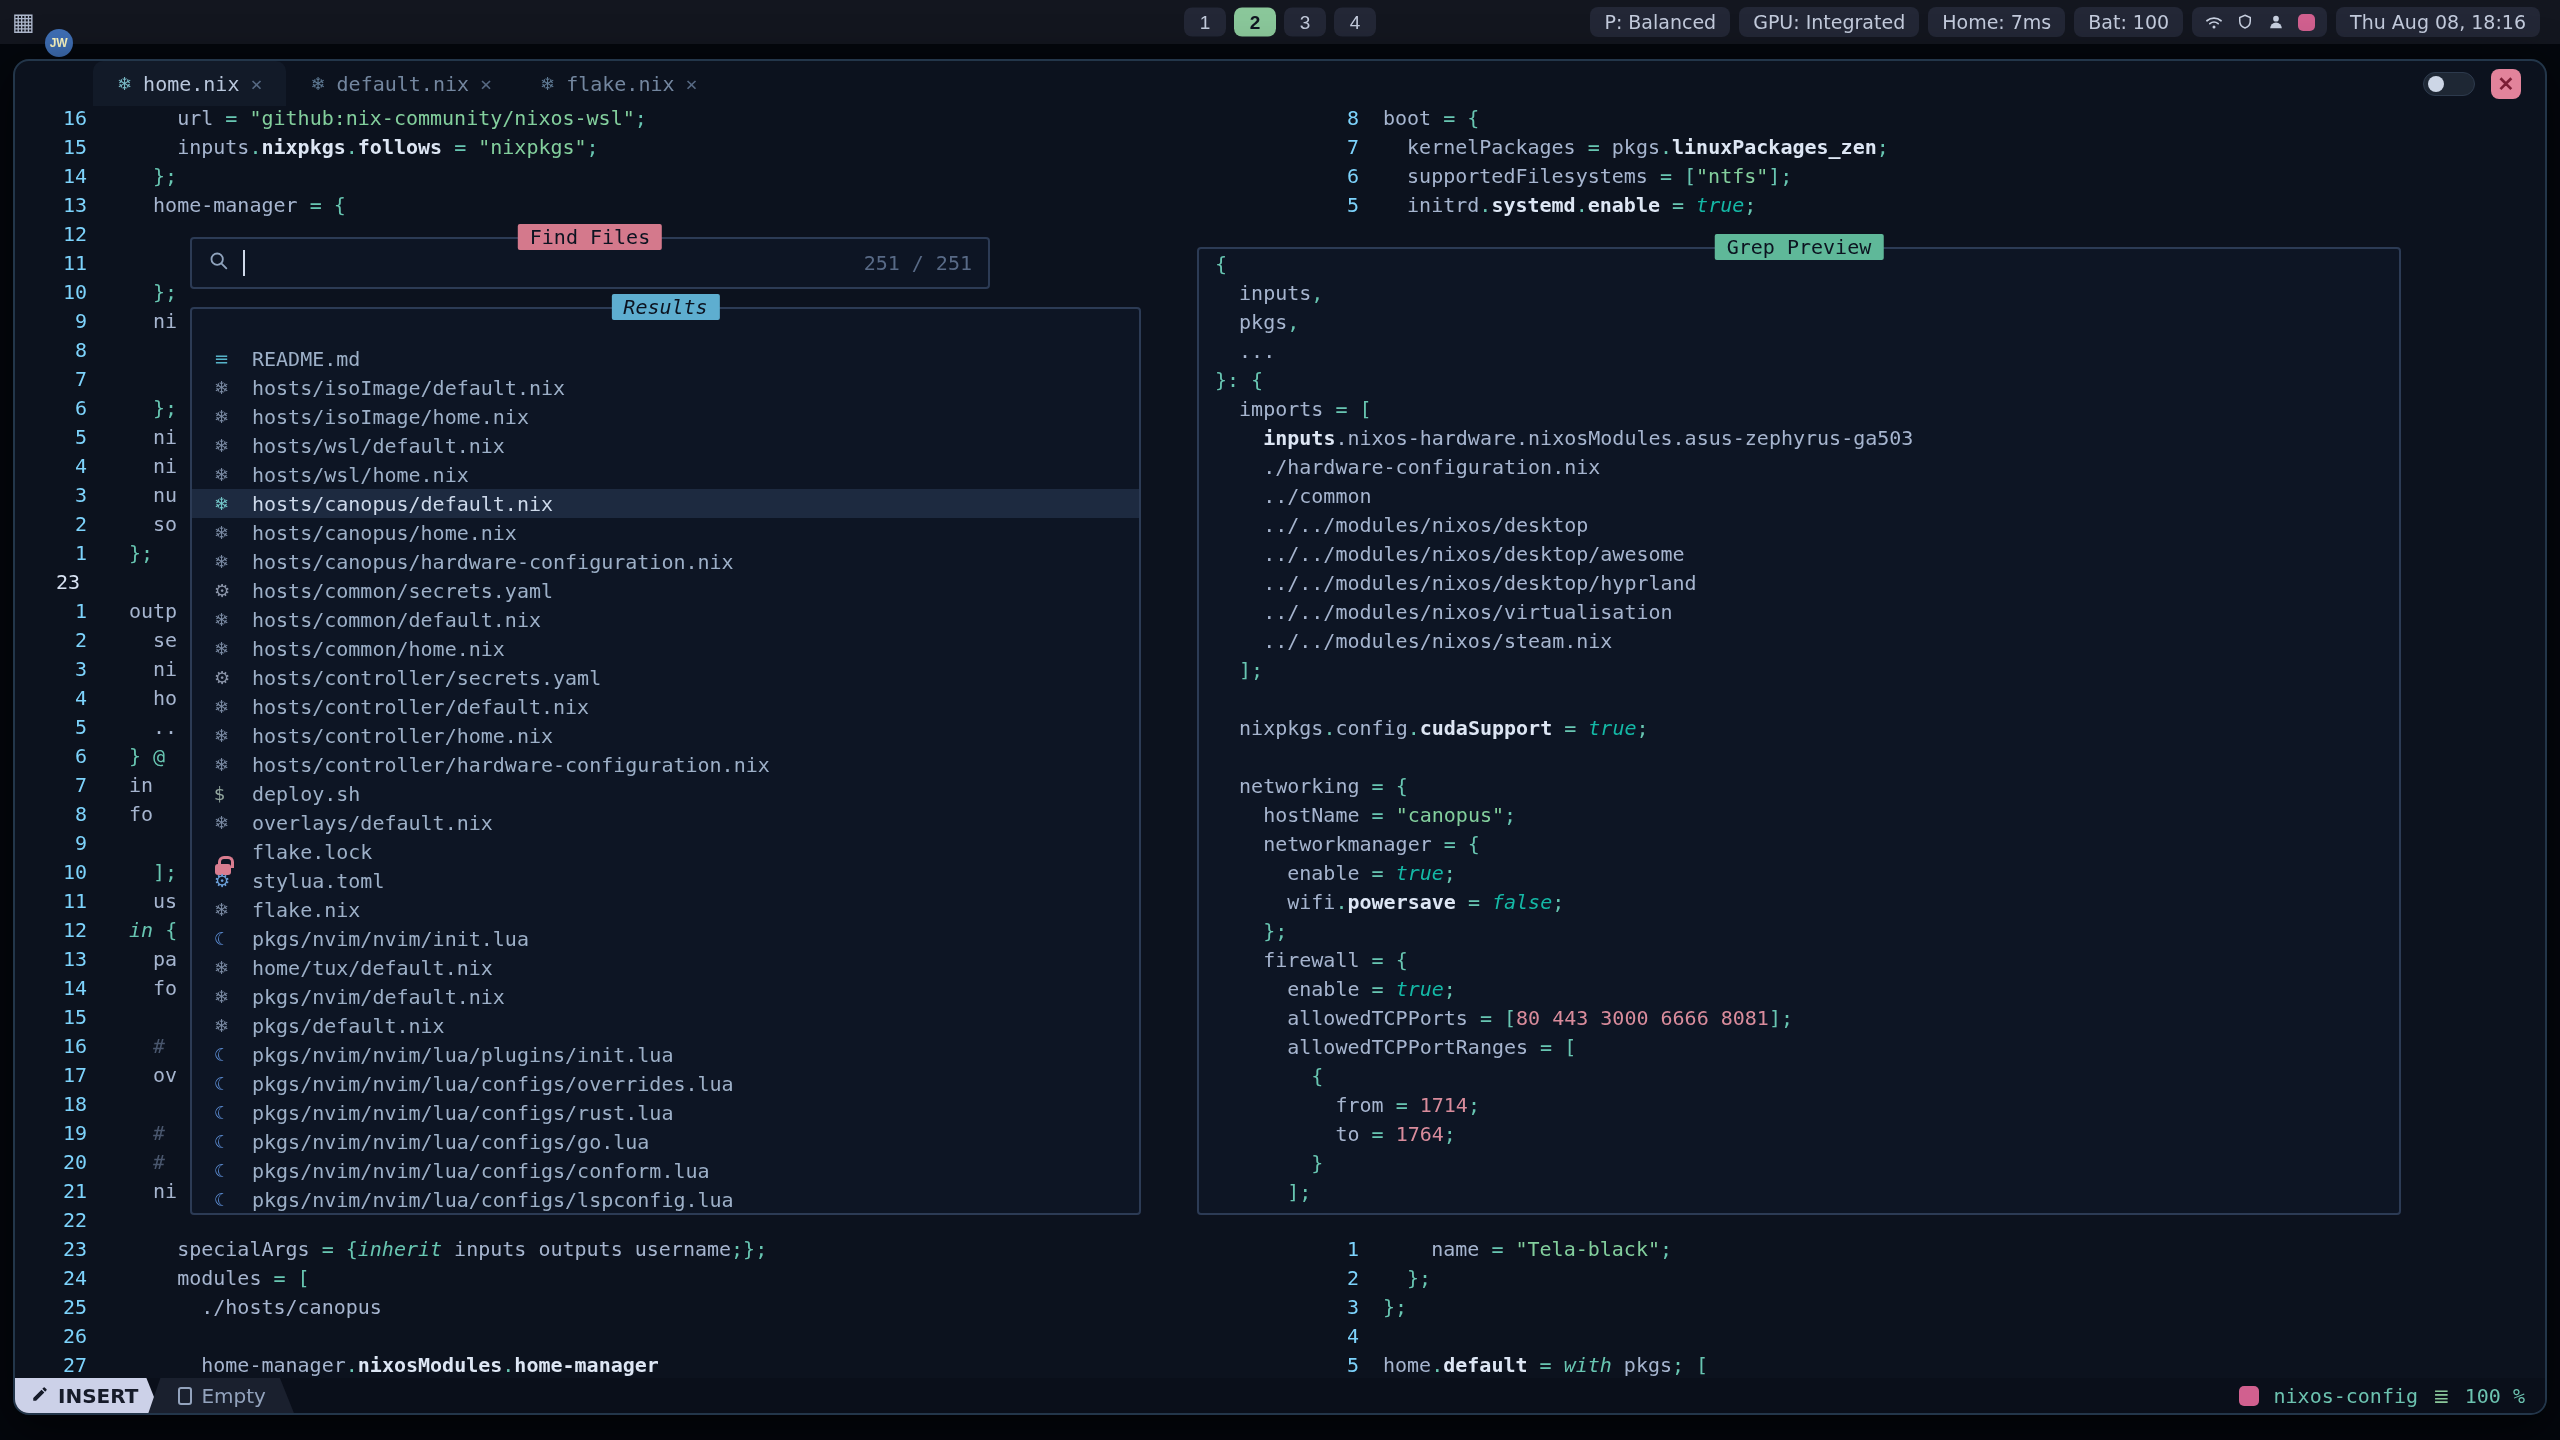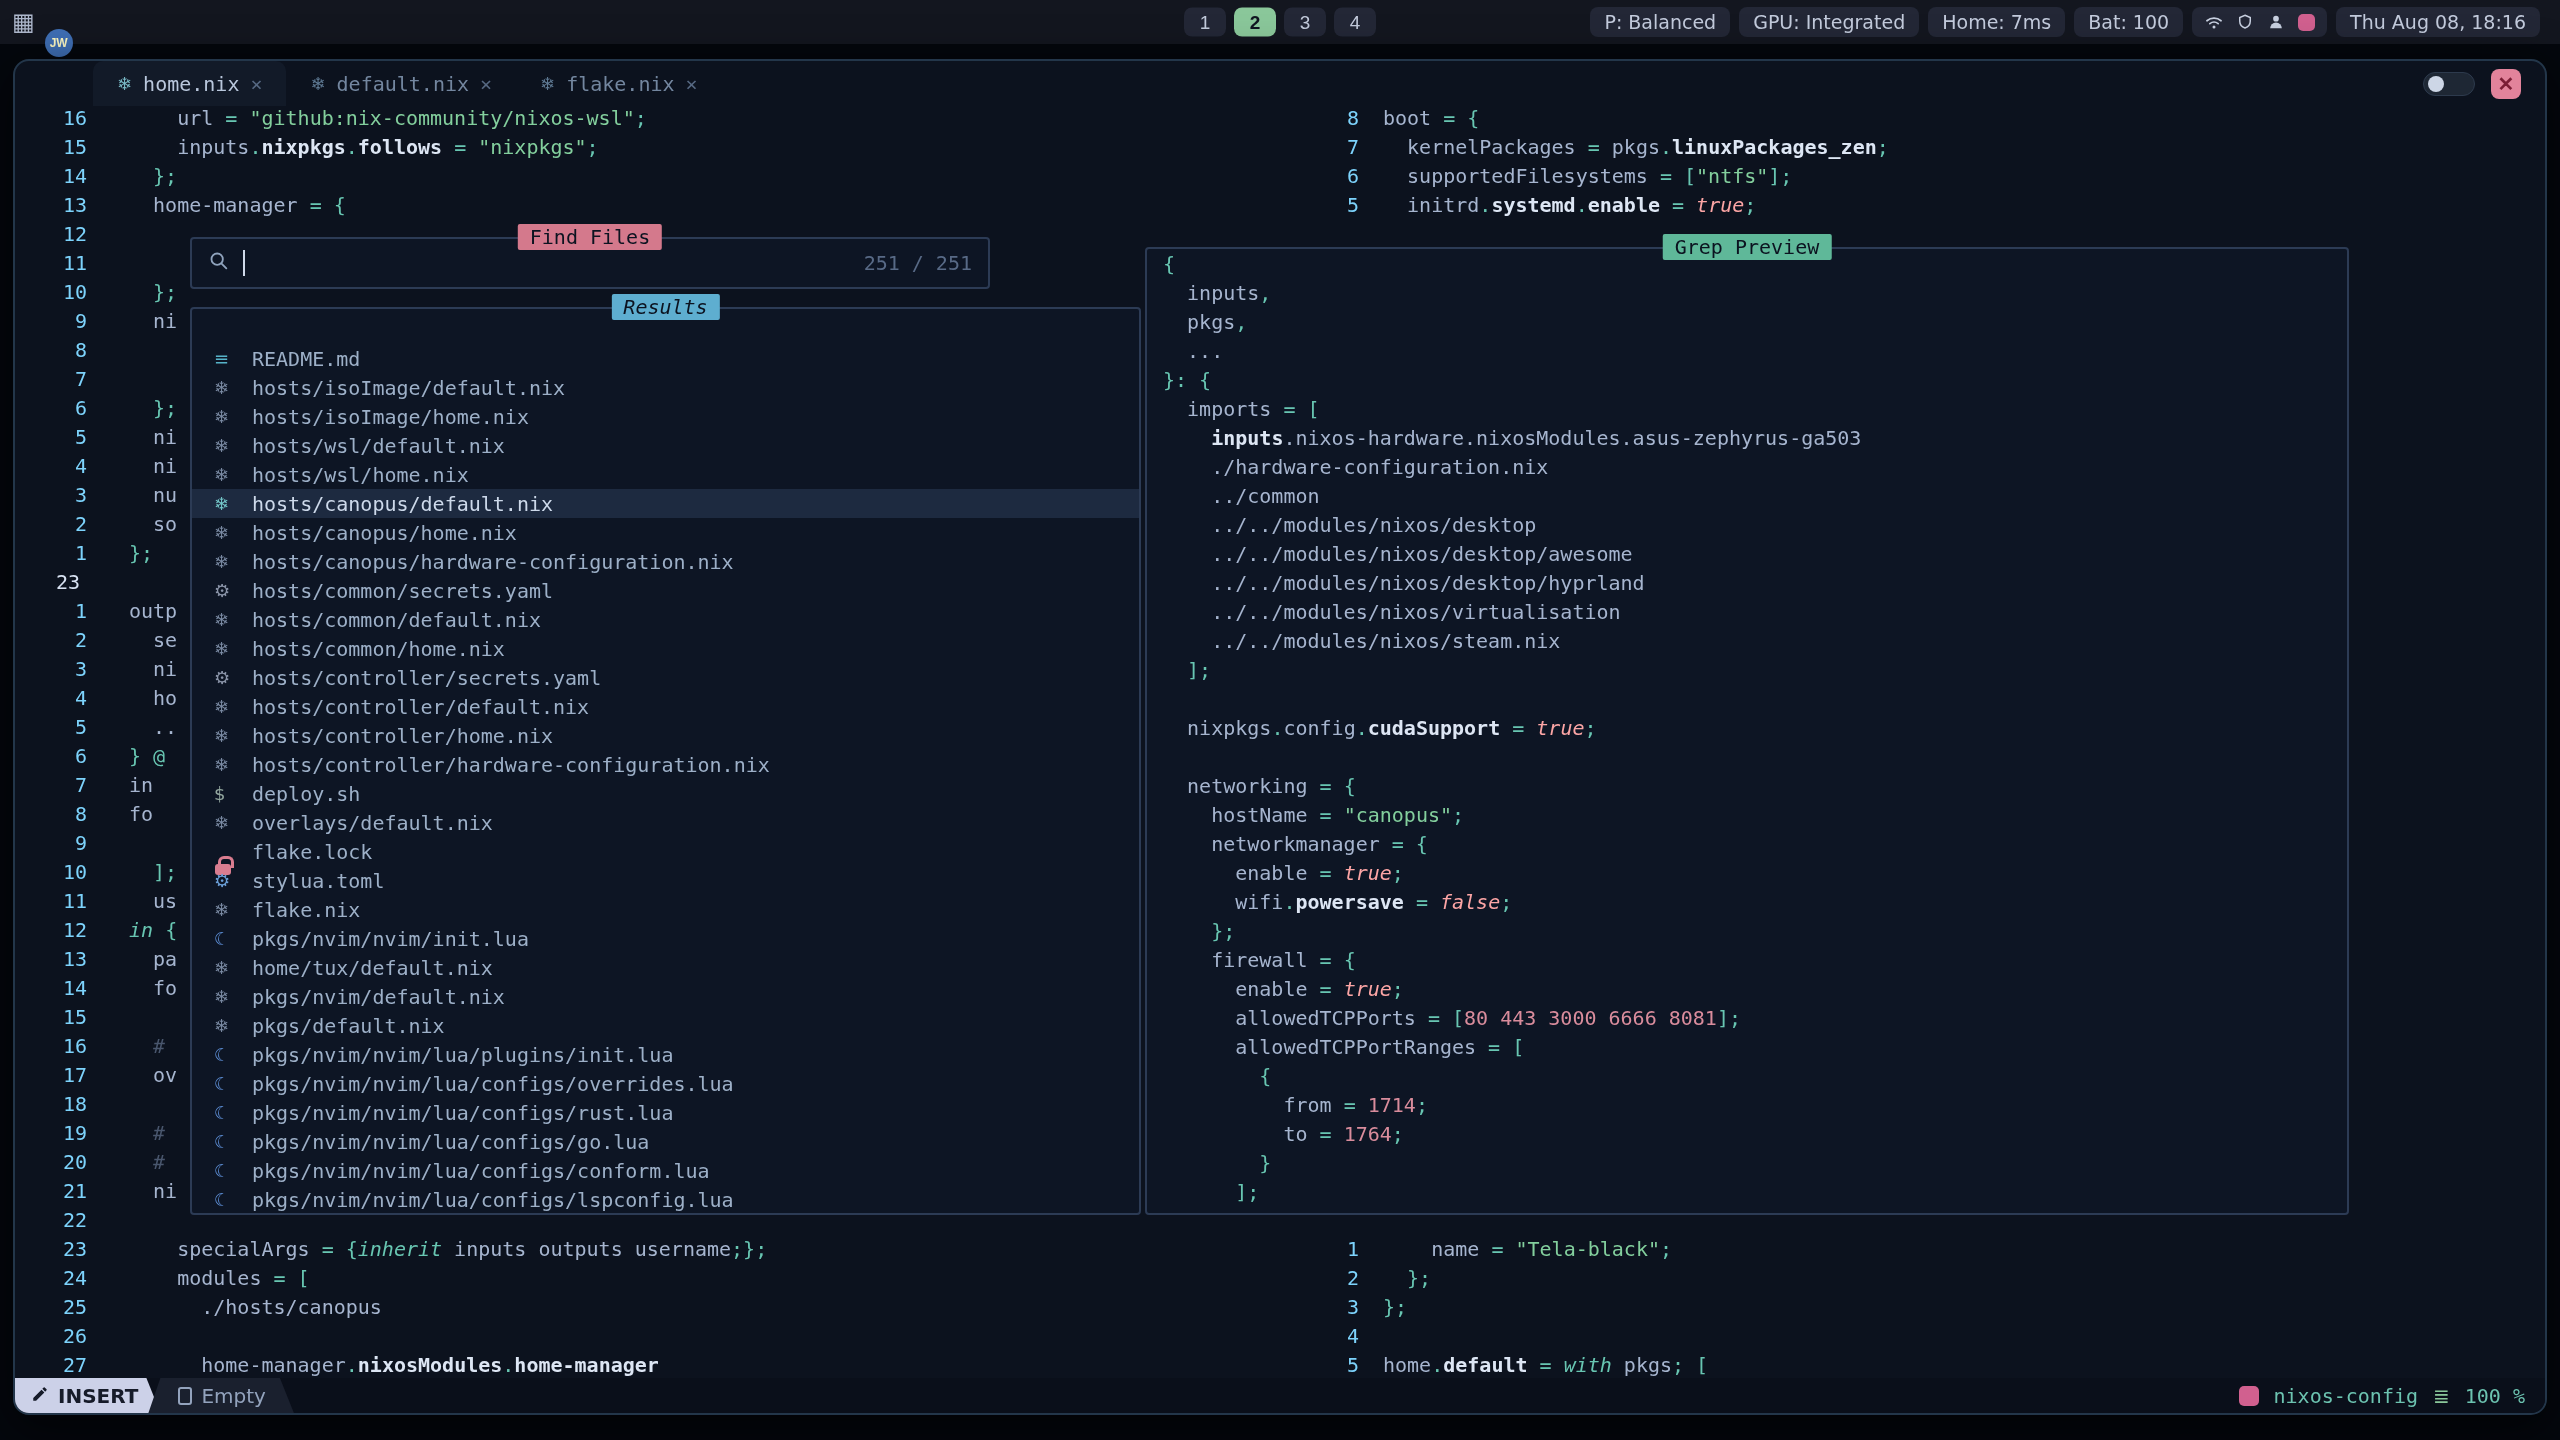--- a/index.html
+++ b/index.html
@@ -58,21 +58,21 @@
   .pane-left .gut { width:100px; text-align:right; padding-right:28px; }
   .pane-left .gut.cur { text-align:left; padding-left:41px; padding-right:0; color:#d8e2f2; }
   .pane-left .ct { margin-left:14px; }
   .pane-rtop .gut, .pane-rbot .gut { width:104px; text-align:right; }
   .pane-rtop .ct, .pane-rbot .ct { margin-left:24px; }
 
   .tk-p { color:#a6b5cf; }
   .tk-b { color:#dde6f4; font-weight:bold; }
   .tk-o { color:#68c6b2; }
   .tk-s { color:#83cf9d; }
-  .tk-t { color:#fca5a5; font-style:italic; }
+  .tk-t { color:#14b8a6; font-style:italic; }
   .tk-n { color:#d98c9c; }
   .tk-k { color:#68c6b2; font-style:italic; }
   .tk-c { color:#49566d; font-style:italic; }
 
   
   .pbox { position:absolute; background:#0d1524; border:2px solid #2c3b55; border-radius:4px; z-index:5; }
   .box-badge { position:absolute; top:-15px; left:50%; transform:translateX(-50%);
                font:20px "DejaVu Sans Mono", monospace; padding:1px 12px; color:#0c1320;
                border-radius:2px; z-index:6; white-space:nowrap; }
   .badge-pink { background:#d4798c; }
@@ -95,21 +95,21 @@
   .frow.sel { background:#1d2a40; color:#cdd9ea; }
   .fic { width:38px; flex:none; font-family:"DejaVu Sans", sans-serif; font-size:18px; color:#7a8aa3; position:relative; }
   .fic-md { color:#56b3c9; } .fic-toml { color:#6a9fd8; } .fic-lua { color:#5d8fd8; }
   .fic-sh { color:#93a79f; } .fic-yaml { color:#8a94a8; } .fic-nix { color:#7a8aa3; }
   .sel .fic-nix { color:#74c7c9; }
   .fic-lock::before { content:""; position:absolute; left:4px; top:4px; width:10px; height:9px;
                       border:3px solid #d97d90; border-bottom:none; border-radius:6px 6px 0 0; }
   .fic-lock::after { content:""; position:absolute; left:1px; top:12px; width:16px; height:11px;
                      background:#d97d90; border-radius:3px; }
 
-  .preview-box { left:1130px; top:141px; width:1204px; height:968px; }
+  .preview-box { left:1182px; top:141px; width:1204px; height:968px; }
   .pv { padding:3px 0 0 16px; }
 
   
   .statusbar { position:absolute; bottom:0; left:0; right:0; height:35px; background:#0a0f1a;
                display:flex; align-items:stretch; z-index:7; }
   .seg { display:flex; align-items:center; gap:9px; font:700 20px "DejaVu Sans", sans-serif; }
   .seg.mode { background:#ccd1e8; color:#161b29; padding:0 22px 0 16px;
               clip-path:polygon(0 0, calc(100% - 14px) 0, 100% 100%, 0 100%); }
   .seg.file { background:#1a202e; color:#93a3bd; font-weight:400; padding:0 28px 0 30px; margin-left:-12px;
               clip-path:polygon(12px 0, calc(100% - 14px) 0, 100% 100%, 0 100%); }

